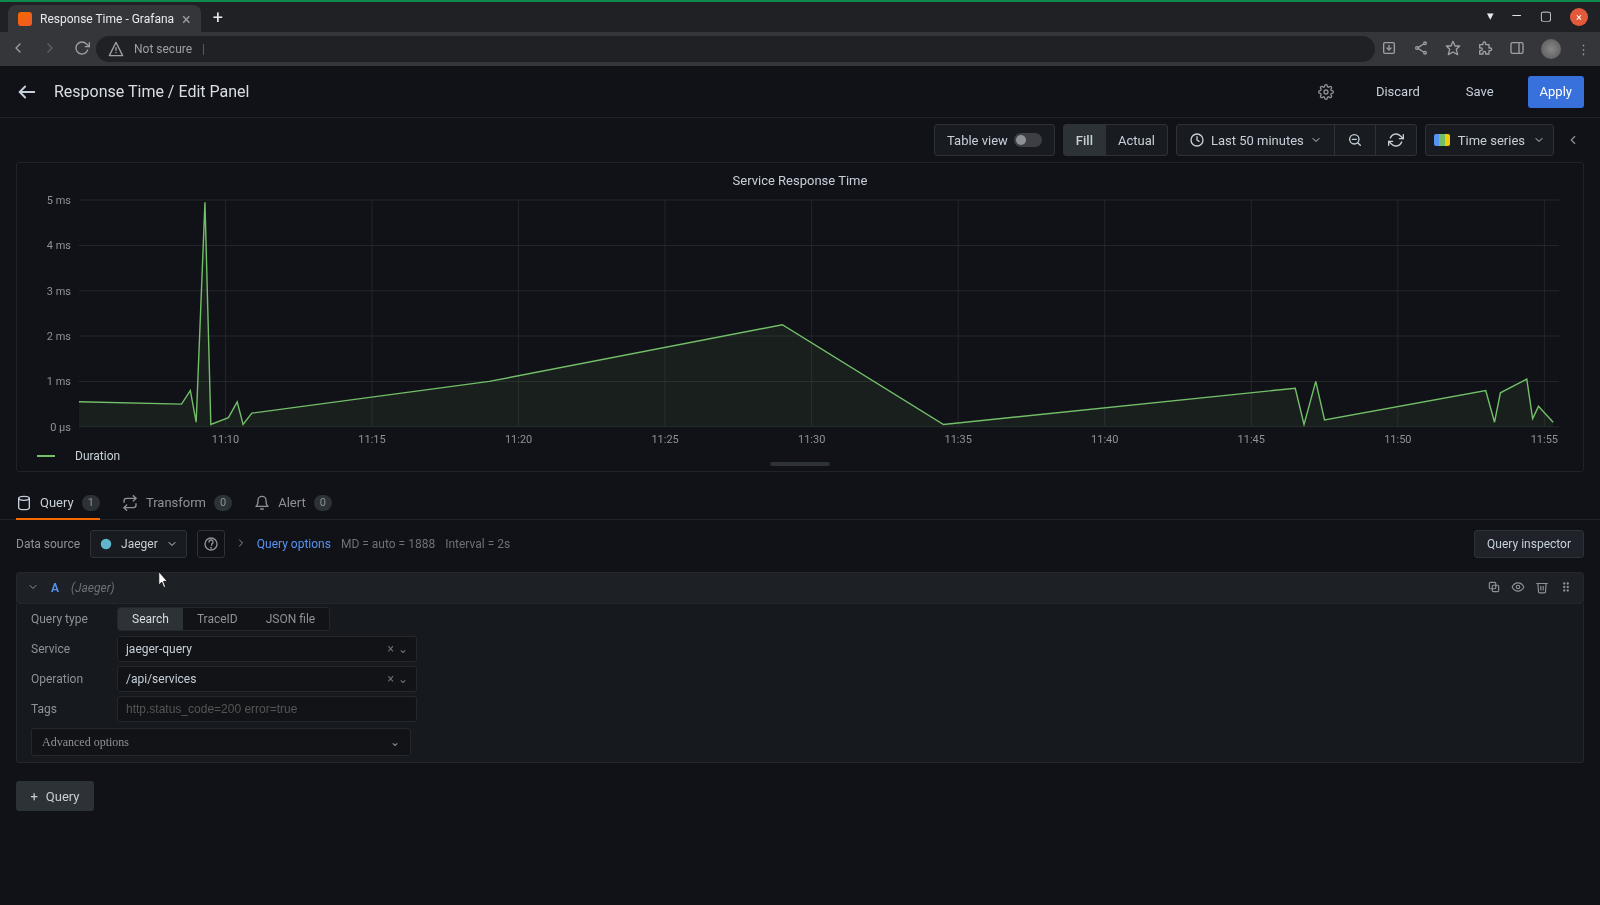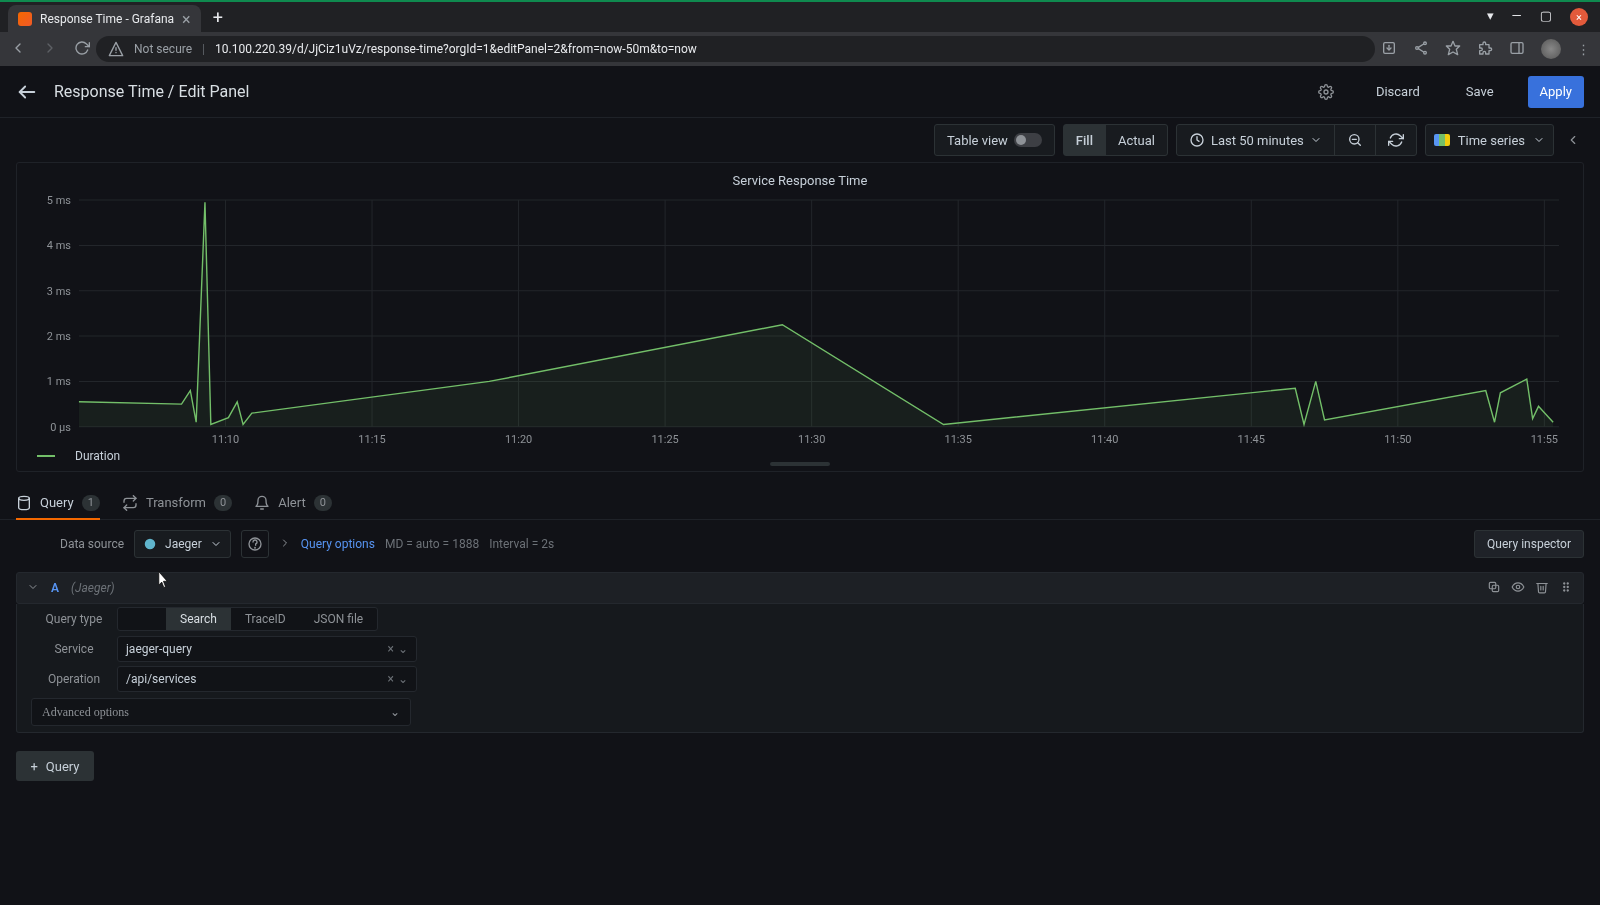--- a/index.html
+++ b/index.html
@@ -67,41 +67,41 @@
 .chart-svg { width: 100%; height: 100%; }
 .chart-legend { padding: 2px 0 2px 6px; display:flex; align-items:center; gap:20px; font-size:12px; color:#c7d0d9; }
 .legend-line { width:18px; height:2px; background:#73bf69; }
 
 .bottom-tabs { margin-top: 14px; padding: 0 16px; display:flex; gap: 22px; border-bottom: 1px solid #1f2228; height: 34px; align-items:center;}
 .btab { display:flex; align-items:center; gap:8px; height:100%; cursor:pointer; color:#8e9297; font-size:13px; position:relative;}
 .btab.active { color:#c7d0d9; }
 .btab.active::after { content:''; position:absolute; left:0; right:0; bottom:-1px; height:2px; background:#f46800;}
 .count-pill { background:#2c3235; color:#8e9297; font-size:11px; padding:0 6px; height:16px; border-radius:8px; display:flex;align-items:center;}
 
-.ds-row { display:flex; align-items:center; gap: 10px; padding: 10px 16px 4px 16px; font-size:12px; color:#8e9297;margin-left:44px; }
+.ds-row { display:flex; align-items:center; gap: 10px; padding: 10px 16px 4px 16px; font-size:12px; color:#8e9297; }
 .ds-select { background:#181b1f; border:1px solid #2c3235; border-radius:3px; height:28px; padding:0 8px; display:flex;align-items:center;gap:8px; color:#c7d0d9; cursor:pointer;}
 .ds-help { width:28px;height:28px; border:1px solid #2c3235; border-radius:3px; display:flex;align-items:center;justify-content:center;cursor:pointer;}
 .chevron { color:#8e9297; cursor:pointer; }
 .qopts { color:#5794f2; cursor:pointer; }
 .meta { color:#6c7177; }
 .query-inspector-btn { margin-left:auto; background:#1f2228; border:1px solid #2c3235; border-radius:3px; height:28px; padding:0 12px; display:flex;align-items:center;cursor:pointer; color:#c7d0d9;}
 
 .query-block { margin: 10px 16px 0 16px; }
 .query-header { background:#1d2025; border:1px solid #24282e; border-radius:3px; height:32px; display:flex; align-items:center; padding:0 10px; gap:12px; font-size:12px;}
 .qletter { color:#5794f2; font-weight:600; }
 .qname { color:#6c7177; font-style: italic; }
 .qhdr-actions { margin-left:auto; display:flex; gap:10px; color:#8e9297;}
 .qhdr-actions span { cursor:pointer; }
 
 .query-body { border:1px solid #24282e; border-top:none; background:#16191d; border-radius:0 0 3px 3px; padding-bottom:6px; }
 .qrow { display:flex; align-items:center; height:30px; }
-.qlabel { width:100px; padding-left:14px; font-size:12px; color:#8e9297;text-align:center;}
+.qlabel { width:100px; padding-left:14px; font-size:12px; color:#8e9297;}
 .qtype-tabs { display:flex; background:#111317; border:1px solid #24282e; border-radius:3px; overflow:hidden;}
 .qtype-tab { padding:4px 14px; font-size:12px; color:#8e9297; cursor:pointer; }
-.qtype-tab.active { background:#2c3235; color:#d8dee3;margin-left:48px; }
+.qtype-tab.active { background:#2c3235; color:#d8dee3; }
 .qselect { width:300px; height:26px; background:#111317; border:1px solid #24282e; border-radius:3px; display:flex;align-items:center; padding:0 8px; font-size:12px; color:#c7d0d9; }
 .qselect .clear { margin-left:auto; color:#6c7177; cursor:pointer; padding:0 4px;}
 .qselect .caret { color:#6c7177; cursor:pointer; }
 .qinput { width:300px; height:26px; background:#111317; border:1px solid #24282e; border-radius:3px; padding:0 8px; font-size:12px; color:#c7d0d9; }
 .qinput::placeholder { color:#555;}
 .adv { height:28px; background:#111317; border:1px solid #24282e; border-radius:3px; margin:4px 14px 0 14px; display:flex;align-items:center;padding:0 10px;font-size:12px;color:#8e9297;cursor:pointer; width: 380px; font-family: Liberation Serif, serif;}
 .adv .caret { margin-left:auto; }
 
 .add-query { margin: 18px 0 0 16px; background:#2c3235; border-radius:3px; height:30px; width:78px; display:flex;align-items:center;justify-content:center;gap:8px;cursor:pointer;color:#c7d0d9;font-size:13px;}
 
@@ -146,21 +146,20 @@
         </svg></span>
   </div>
   <div class="addr-box">
     <svg class="ico" viewBox="0 0 24 24">
         <path d="M12 2 2 22h20L12 2z"></path>
         <line x1="12" y1="10" x2="12" y2="14"></line>
         <line x1="12" y1="17" x2="12" y2="17.5"></line>
       </svg>
     <span>Not secure</span>
     <span style="color:#5f6368">|</span>
-    <span class="addr-url">10.100.220.39/d/JjCiz1uVz/response-time?orgId=1&amp;editPanel=2&amp;from=now-50m&amp;to=now</span>
   </div>
   <div class="right-icons">
     <span><svg class="ico" viewBox="0 0 24 24">
           <rect x="4" y="4" width="16" height="16" rx="2"></rect>
           <line x1="12" y1="8" x2="12" y2="14"></line>
           <polyline points="9 12 12 15 15 12"></polyline>
         </svg></span>
     <span><svg class="ico" viewBox="0 0 24 24">
           <circle cx="18" cy="5" r="2"></circle>
           <circle cx="6" cy="12" r="2"></circle>
@@ -416,20 +415,24 @@
         </div>
       </div>
       <div class="qrow">
         <div class="qlabel">Operation</div>
         <div class="qselect">
           <span>/api/services</span>
           <span class="clear">×</span>
           <span class="caret">⌄</span>
         </div>
       </div>
+      <div class="qrow">
+        <div class="qlabel">Tags</div>
+        <input class="qinput" placeholder="http.status_code=200 error=true" style="">
+      </div>
       <div class="adv">
         <span>Advanced options</span>
         <span class="caret">⌄</span>
       </div>
     </div>
   </div>
 
   <div class="add-query">
     <span>+</span>
     <span>Query</span>

